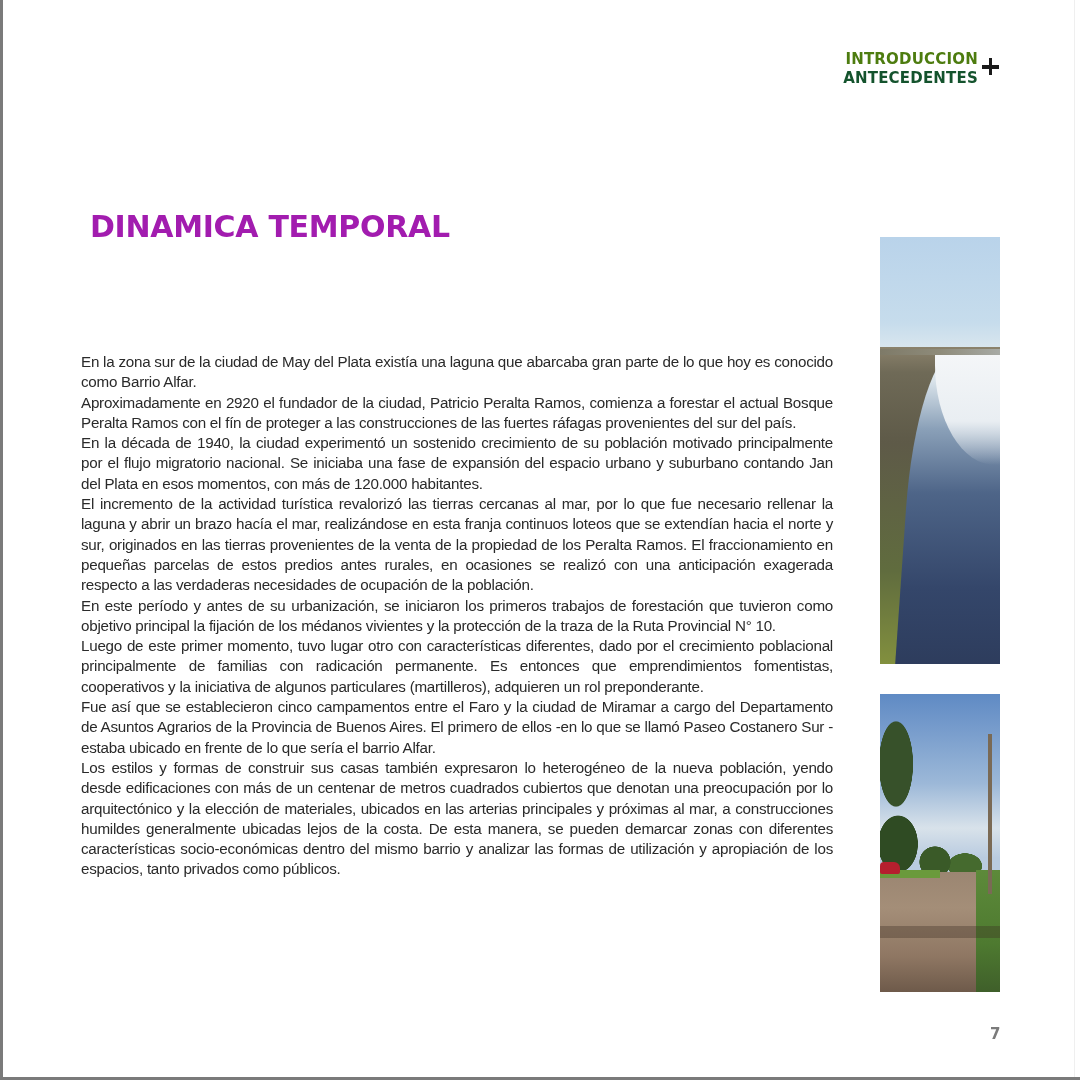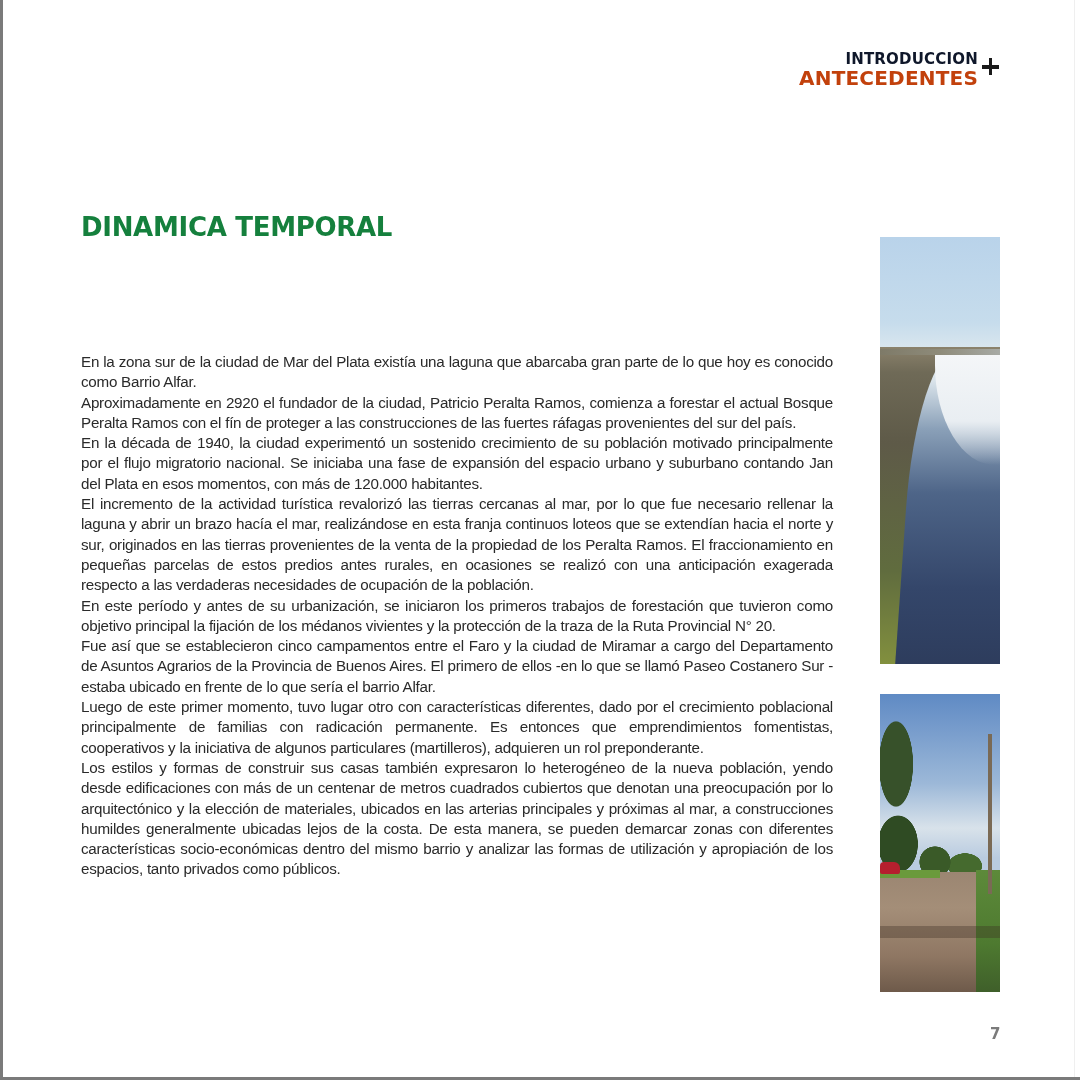--- a/index.html
+++ b/index.html
@@ -13,33 +13,33 @@
       background: #ffffff;
     }
     .page-frame::after {
       content: ""; position: absolute; right: 5px; top: 0; bottom: 0; width: 1px; background: #efefef;
     }
 
     .section-nav {
       position: absolute; right: 102px; top: 50px; text-align: right;
       font-family: "DejaVu Sans", sans-serif; font-weight: bold; letter-spacing: 0.2px;
     }
-    .section-nav .nav-intro { display: block; color: #0f172a; font-size: 15px; line-height: 19px; }
-    .section-nav .nav-antecedentes { display: block; color: #c2410c; font-size: 20px; line-height: 19px; }
+    .section-nav .nav-intro { display: block; color: #4d7c0f; font-size: 15px; line-height: 19px; }
+    .section-nav .nav-antecedentes { display: block; color: #14532d; font-size: 15px; line-height: 19px; }
     .plus-icon {
       position: absolute; left: 982px; top: 58px; width: 17px; height: 17px;
     }
     .plus-icon::before, .plus-icon::after { content: ""; position: absolute; background: #1a1a1a; }
     .plus-icon::before { left: 0; top: 7px; width: 17px; height: 3.5px; }
     .plus-icon::after { left: 6.75px; top: 0; width: 3.5px; height: 17px; }
 
     .page-title {
-      position: absolute; left: 81px; top: 207px;
+      position: absolute; left: 90px; top: 207px;
       font-family: "DejaVu Sans", sans-serif; font-weight: bold;
-      font-size: 26px; line-height: 40px; color: #15803d; letter-spacing: -0.3px;
+      font-size: 30px; line-height: 40px; color: #a21caf; letter-spacing: -0.3px;
     }
     .page-title span { display: block; }
 
     .body-text {
       position: absolute; left: 81px; top: 352px; width: 752px;
       font-family: "Liberation Sans", sans-serif; font-size: 15.2px; line-height: 20.3px;
       color: #2a2a2a; text-align: justify; letter-spacing: -0.25px;
     }
     .body-text p { margin: 0; }
 
@@ -124,27 +124,27 @@
   <span class="nav-intro">INTRODUCCION</span>
   <span class="nav-antecedentes">ANTECEDENTES</span>
 </div>
 <div class="plus-icon"></div>
 
 <h1 class="page-title">
   <span>DINAMICA TEMPORAL</span>
 </h1>
 
 <div class="body-text">
-  <p>En la zona sur de la ciudad de Mar del Plata existía una laguna que abarcaba gran parte de lo que hoy es conocido como Barrio Alfar.</p>
+  <p>En la zona sur de la ciudad de May del Plata existía una laguna que abarcaba gran parte de lo que hoy es conocido como Barrio Alfar.</p>
   <p>Aproximadamente en 2920 el fundador de la ciudad, Patricio Peralta Ramos, comienza a forestar el actual Bosque Peralta Ramos con el fín de proteger a las construcciones de las fuertes ráfagas provenientes del sur del país.</p>
   <p>En la década de 1940, la ciudad experimentó un sostenido crecimiento de su población motivado principalmente por el flujo migratorio nacional. Se iniciaba una fase de expansión del espacio urbano y suburbano contando Jan del Plata en esos momentos, con más de 120.000 habitantes.</p>
   <p>El incremento de la actividad turística revalorizó las tierras cercanas al mar, por lo que fue necesario rellenar la laguna y abrir un brazo  hacía el mar, realizándose en esta franja continuos loteos que se extendían hacia el norte y sur, originados en las tierras provenientes de la venta de la propiedad de los Peralta Ramos. El fraccionamiento en pequeñas parcelas de estos predios antes rurales, en ocasiones se realizó con una anticipación exagerada respecto a las verdaderas necesidades de ocupación de la población.</p>
-  <p>En este período y antes de su urbanización, se iniciaron los primeros trabajos de forestación que tuvieron como objetivo principal la fijación de los médanos vivientes y la protección de la traza de la Ruta Provincial N° 20.</p>
+  <p>En este período y antes de su urbanización, se iniciaron los primeros trabajos de forestación que tuvieron como objetivo principal la fijación de los médanos vivientes y la protección de la traza de la Ruta Provincial N° 10.</p>
+  <p>Luego de este primer momento, tuvo lugar otro con características diferentes, dado por el crecimiento poblacional principalmente de familias con radicación permanente. Es entonces que emprendimientos fomentistas, cooperativos y la iniciativa de algunos particulares (martilleros), adquieren un rol preponderante.</p>
   <p>Fue así que se establecieron cinco campamentos entre el Faro y la ciudad de Miramar a cargo del Departamento de Asuntos Agrarios de la Provincia de Buenos Aires. El primero de ellos -en lo que se llamó Paseo Costanero Sur - estaba ubicado en frente de lo que sería el barrio Alfar.</p>
-  <p>Luego de este primer momento, tuvo lugar otro con características diferentes, dado por el crecimiento poblacional principalmente de familias con radicación permanente. Es entonces que emprendimientos fomentistas, cooperativos y la iniciativa de algunos particulares (martilleros), adquieren un rol preponderante.</p>
   <p>Los estilos y formas de construir sus casas también expresaron lo heterogéneo de la nueva población, yendo desde edificaciones con más de un centenar de metros cuadrados cubiertos que denotan una preocupación por lo arquitectónico y la elección de materiales, ubicados en las arterias principales y próximas al mar, a construcciones humildes generalmente ubicadas lejos de la costa. De esta manera, se pueden demarcar zonas con diferentes características socio-económicas dentro del mismo barrio y analizar las formas de utilización y apropiación de los espacios, tanto privados como públicos.</p>
 </div>
 
 <div class="photo photo-coast">
   <div class="coast-land"></div>
   <div class="coast-sea"></div>
   <div class="coast-foam"></div>
   <div class="coast-horizon"></div>
 </div>
 

